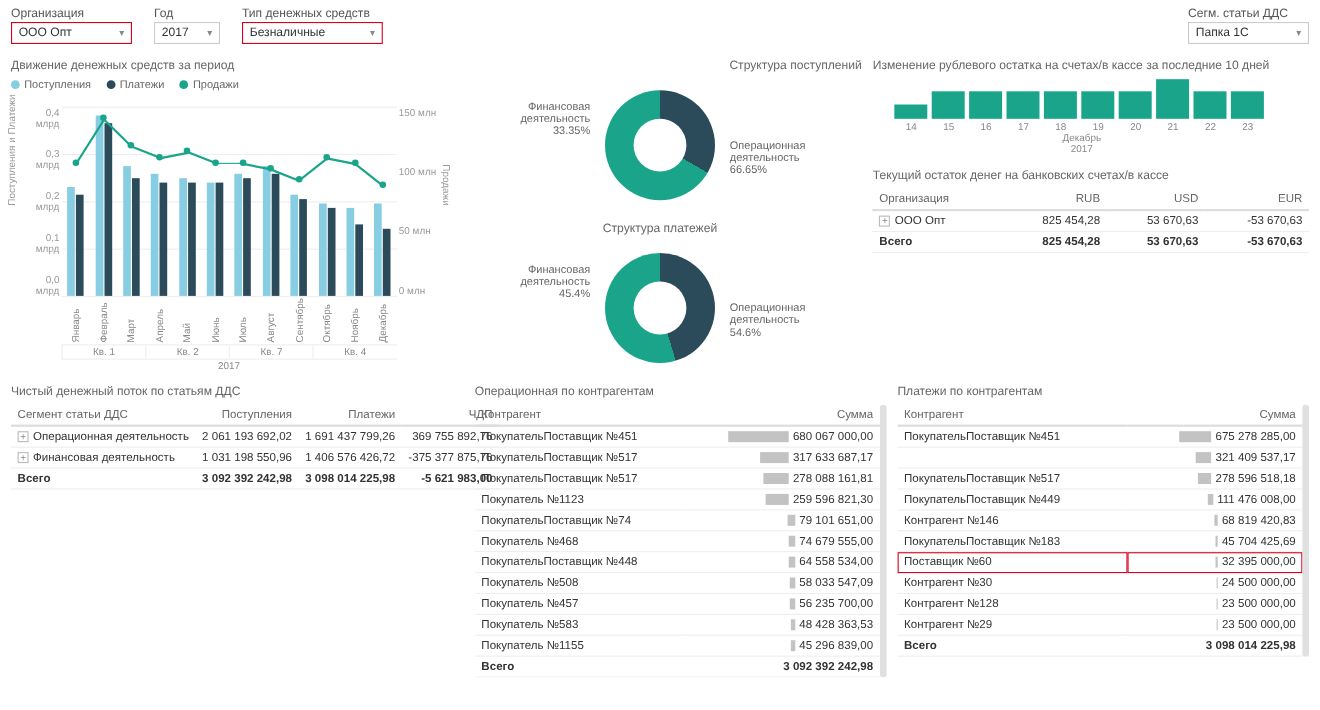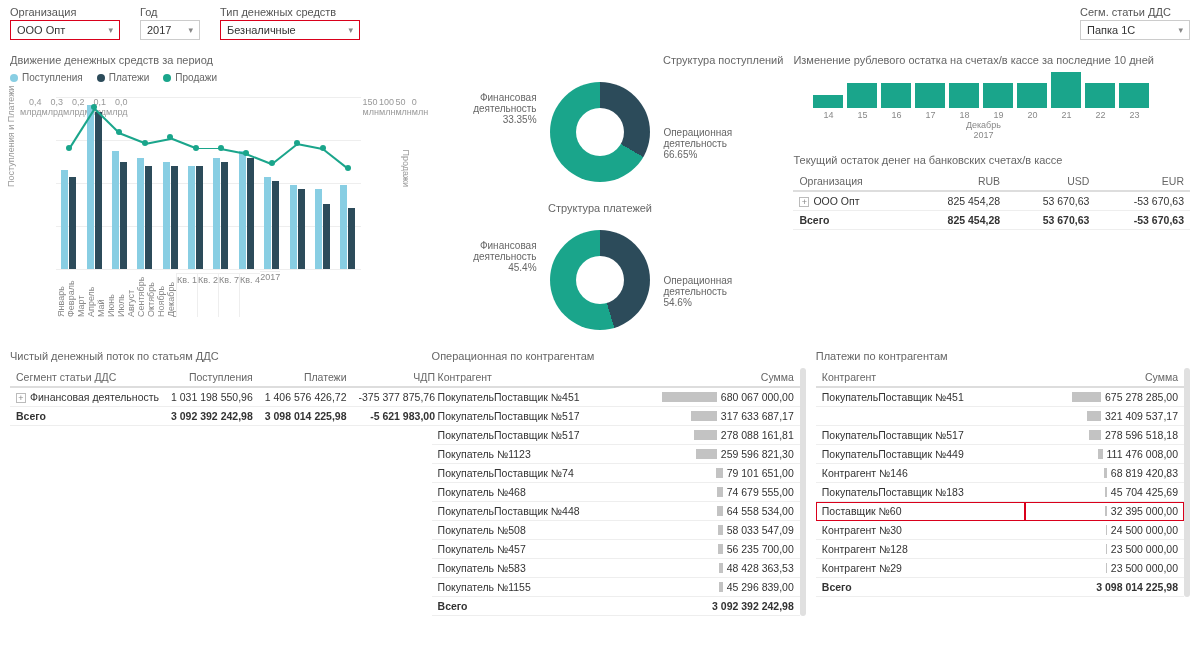--- a/index.html
+++ b/index.html
@@ -16,35 +16,35 @@
   .col-left { width: 400px; }
   .col-mid  { width: 370px; }
   .col-right{ width: 400px; }
 
   .panel-title { font-size: 11px; color: #666; margin: 4px 0 6px 0; }
 
   
   .bar-chart { position: relative; height: 230px; padding-left: 46px; padding-right: 46px;}
   .legend { display:flex; gap:14px; font-size:10px; color:#666; align-items:center; margin-bottom:4px;}
   .legend .dot { width:8px; height:8px; border-radius:50%; display:inline-block; margin-right:4px; vertical-align:middle;}
-  .yaxis-l, .yaxis-r { position:absolute; top:10px; bottom:48px; display:flex; justify-content:space-between; font-size:9px; color:#999; }
+  .yaxis-l, .yaxis-r { position:absolute; top:10px; bottom:48px; display:flex; flex-direction:column; justify-content:space-between; font-size:9px; color:#999; }
   .yaxis-l { left:10px; text-align:right; width:34px;}
   .yaxis-r { right:10px; text-align:left; width:34px;}
   .yaxis-label-l { position:absolute; left:-4px; top:100px; transform:rotate(-90deg); font-size:9px; color:#999; transform-origin:left top; white-space:nowrap;}
   .yaxis-label-r { position:absolute; right:-4px; top:100px; transform:rotate(90deg); font-size:9px; color:#999; transform-origin:right top; white-space:nowrap;}
   .plot { position:absolute; left:46px; right:46px; top:10px; bottom:48px; }
   .grid-h { position:absolute; left:0; right:0; border-top:1px solid #eee; }
   .bars-area { position:absolute; left:0; right:0; top:0; bottom:0; display:flex; align-items:flex-end; justify-content:space-around; }
   .month { display:flex; gap:1px; align-items:flex-end; height:100%; width:20px; justify-content:center; position:relative;}
   .bar { width:7px; }
   .bar.light { background:#88cee3; }
   .bar.dark  { background:#2c4b5a; }
   .line-pt { position:absolute; width:6px; height:6px; border-radius:50%; background:#1aa58b; transform:translate(-50%,-50%);}
   .line-seg { position:absolute; height:1.5px; background:#1aa58b; transform-origin:left center; }
-  .xaxis { position:absolute; left:46px; right:46px; bottom:0; height:46px; display:flex; flex-direction:row; }
+  .xaxis { position:absolute; left:46px; right:46px; bottom:0; height:46px; display:flex; flex-direction:column; }
   .xaxis .months { display:flex; justify-content:space-around; font-size:9px; color:#888; }
   .xaxis .months span { writing-mode: vertical-rl; transform: rotate(180deg); }
   .xaxis .quarters { display:flex; font-size:9px; color:#888; border-top:1px solid #eee; margin-top:2px;}
   .xaxis .quarters span { flex:1; text-align:center; border-left:1px solid #eee; padding:1px 0;}
   .xaxis .year { text-align:center; font-size:9px; color:#888; border-top:1px solid #eee;}
 
   
   .donut-wrap { display:flex; align-items:center; justify-content:center; gap:6px; position:relative; height:120px;}
   .donut { width:100px; height:100px; border-radius:50%; position:relative; }
   .donut::after { content:""; position:absolute; inset:26px; background:#fff; border-radius:50%; }
@@ -86,21 +86,21 @@
   </div>
   <div class="filter">
     <label>Год</label>
     <div class="select" style="width:60px">
       <span>2017</span>
       <span class="chev">▾</span>
     </div>
   </div>
   <div class="filter">
     <label>Тип денежных средств</label>
-    <div class="select red-border" style="width:140px">
+    <div class="select red-border" style="width:128px">
       <span>Безналичные</span>
       <span class="chev">▾</span>
     </div>
   </div>
   <div class="spacer"></div>
   <div class="filter">
     <label>Сегм. статьи ДДС</label>
     <div class="select" style="width:110px">
       <span>Папка 1С</span>
       <span class="chev">▾</span>
@@ -326,20 +326,26 @@
       <thead>
           <tr>
         <th>Сегмент статьи ДДС</th>
         <th class="num">Поступления</th>
         <th class="num">Платежи</th>
         <th class="num">ЧДП</th>
       </tr>
         </thead>
       <tbody id="cdp-body">
           <tr>
+            <td><span class="tree-toggle">+</span>Операционная деятельность</td>
+            <td class="num">2 061 193 692,02</td>
+            <td class="num">1 691 437 799,26</td>
+            <td class="num">369 755 892,76</td>
+          </tr>
+          <tr>
             <td><span class="tree-toggle">+</span>Финансовая деятельность</td>
             <td class="num">1 031 198 550,96</td>
             <td class="num">1 406 576 426,72</td>
             <td class="num">-375 377 875,76</td>
           </tr>
           <tr class="total">
             <td>Всего</td>
             <td class="num">3 092 392 242,98</td>
             <td class="num">3 098 014 225,98</td>
             <td class="num">-5 621 983,00</td>

